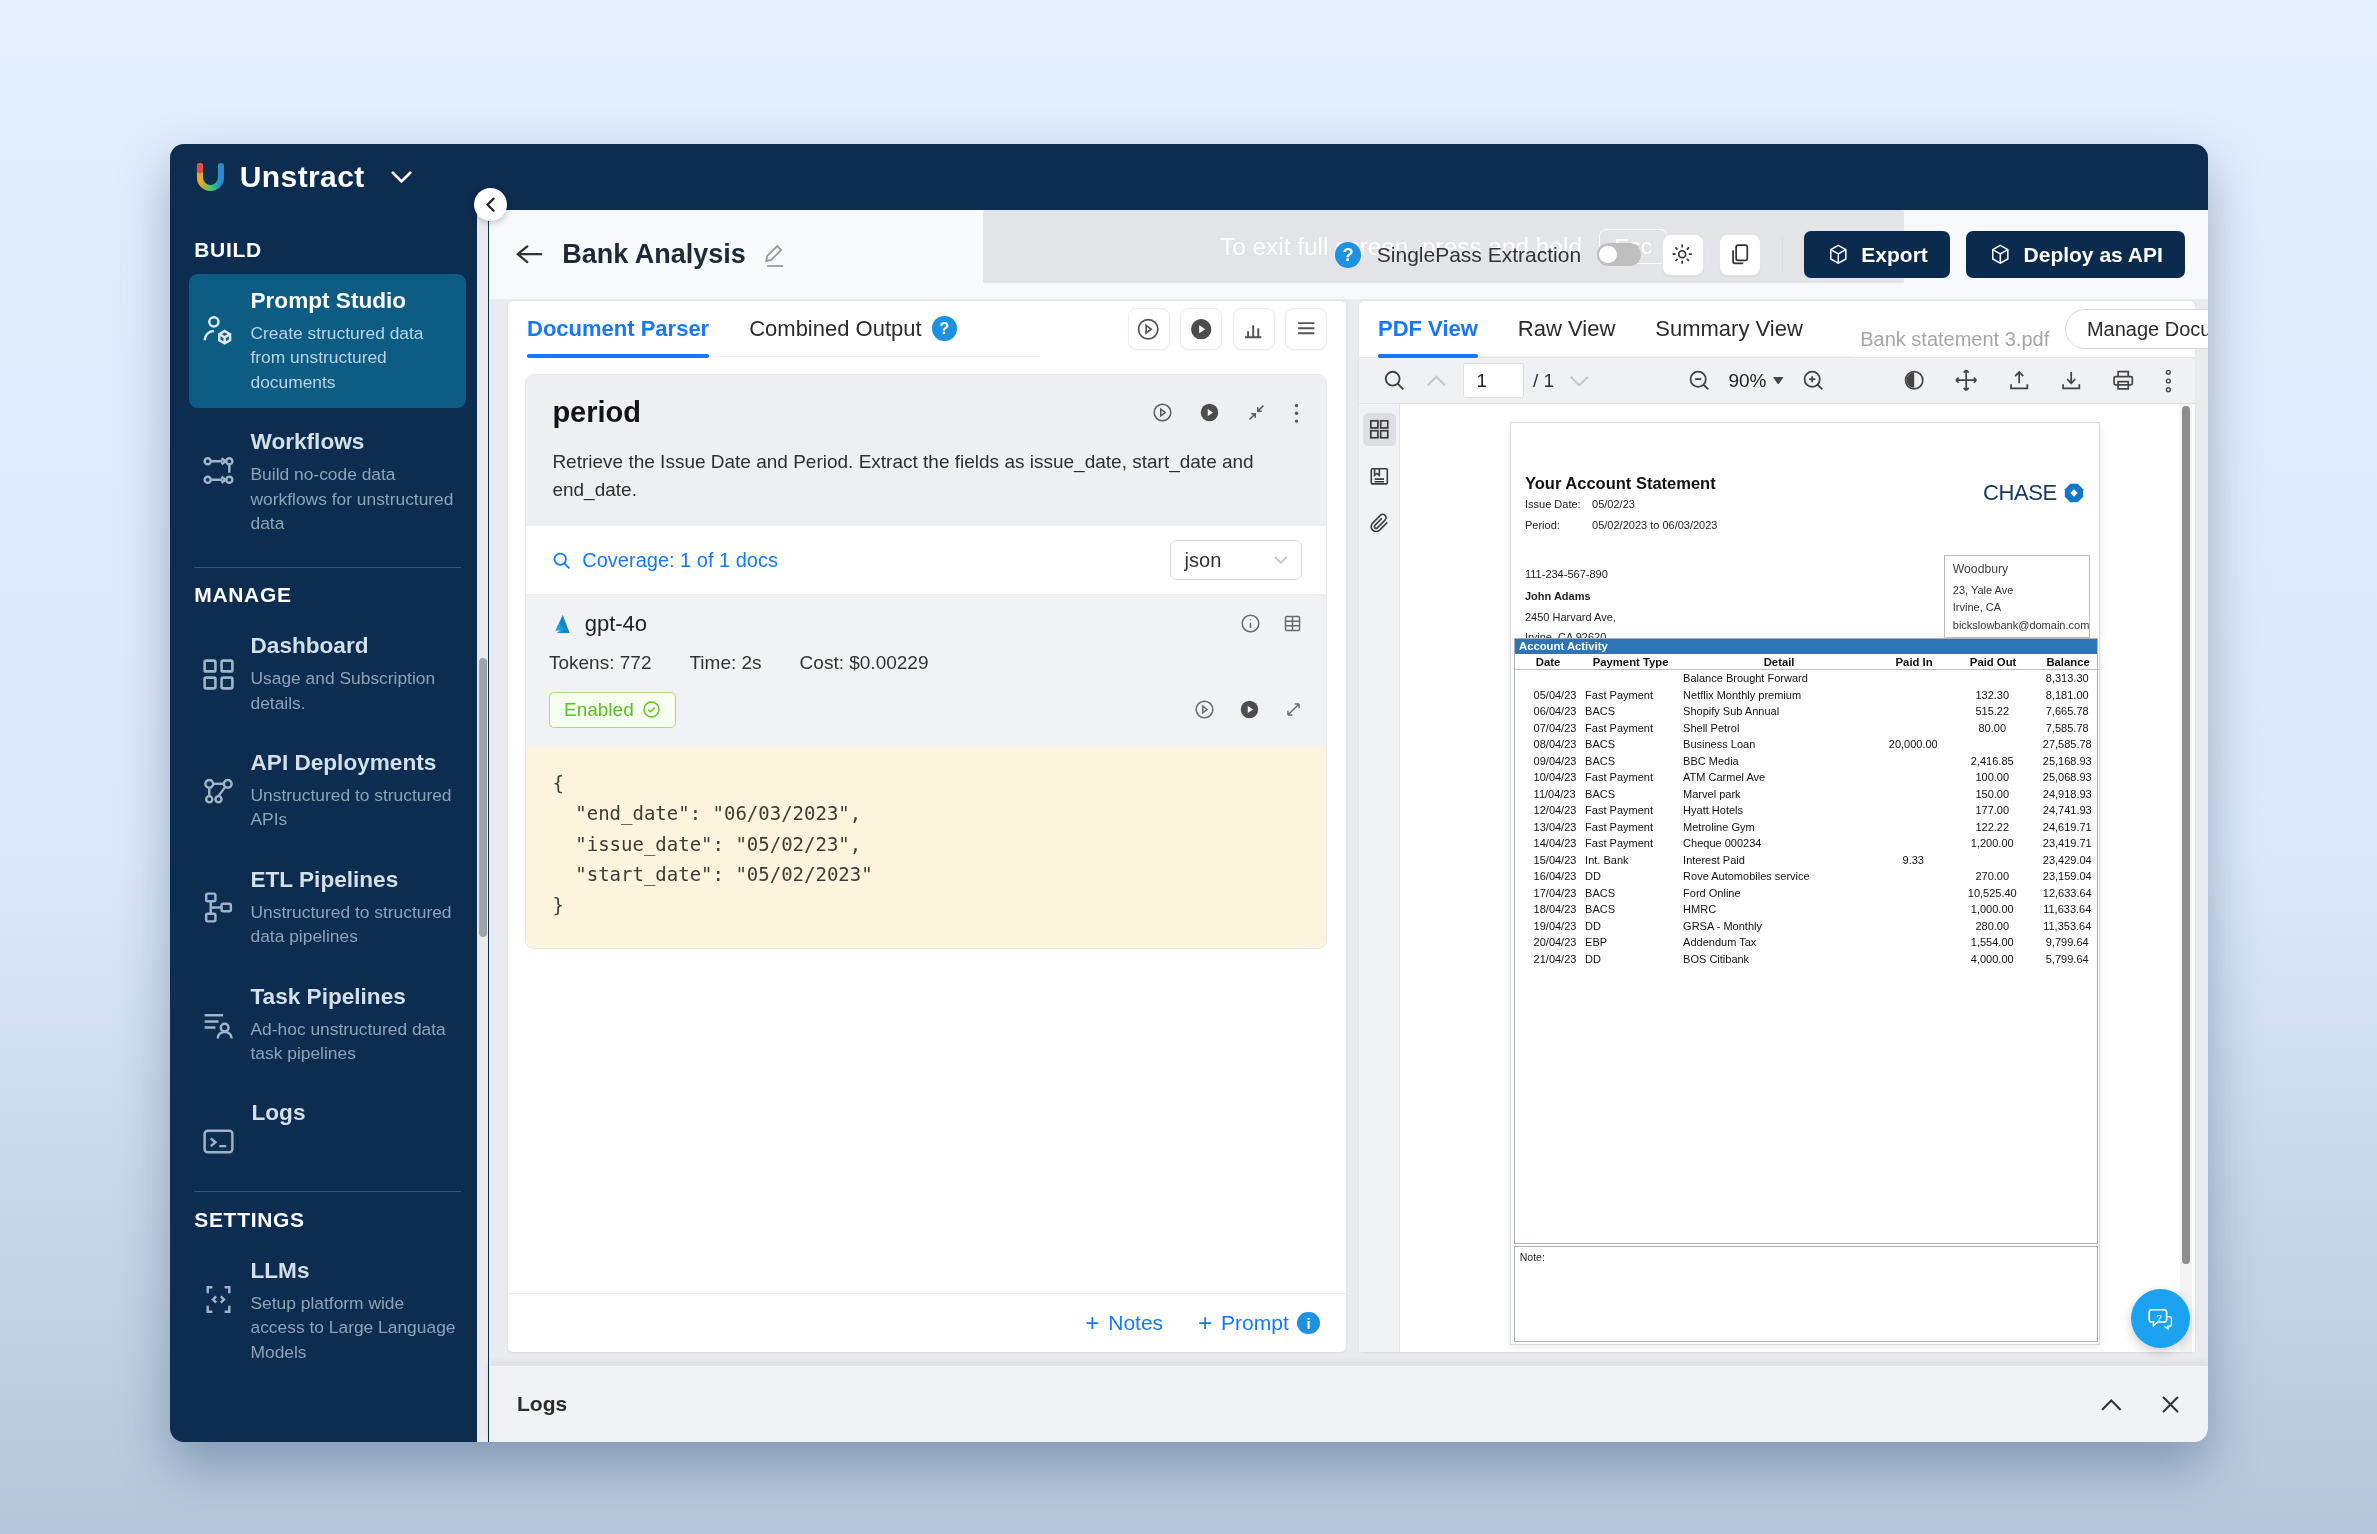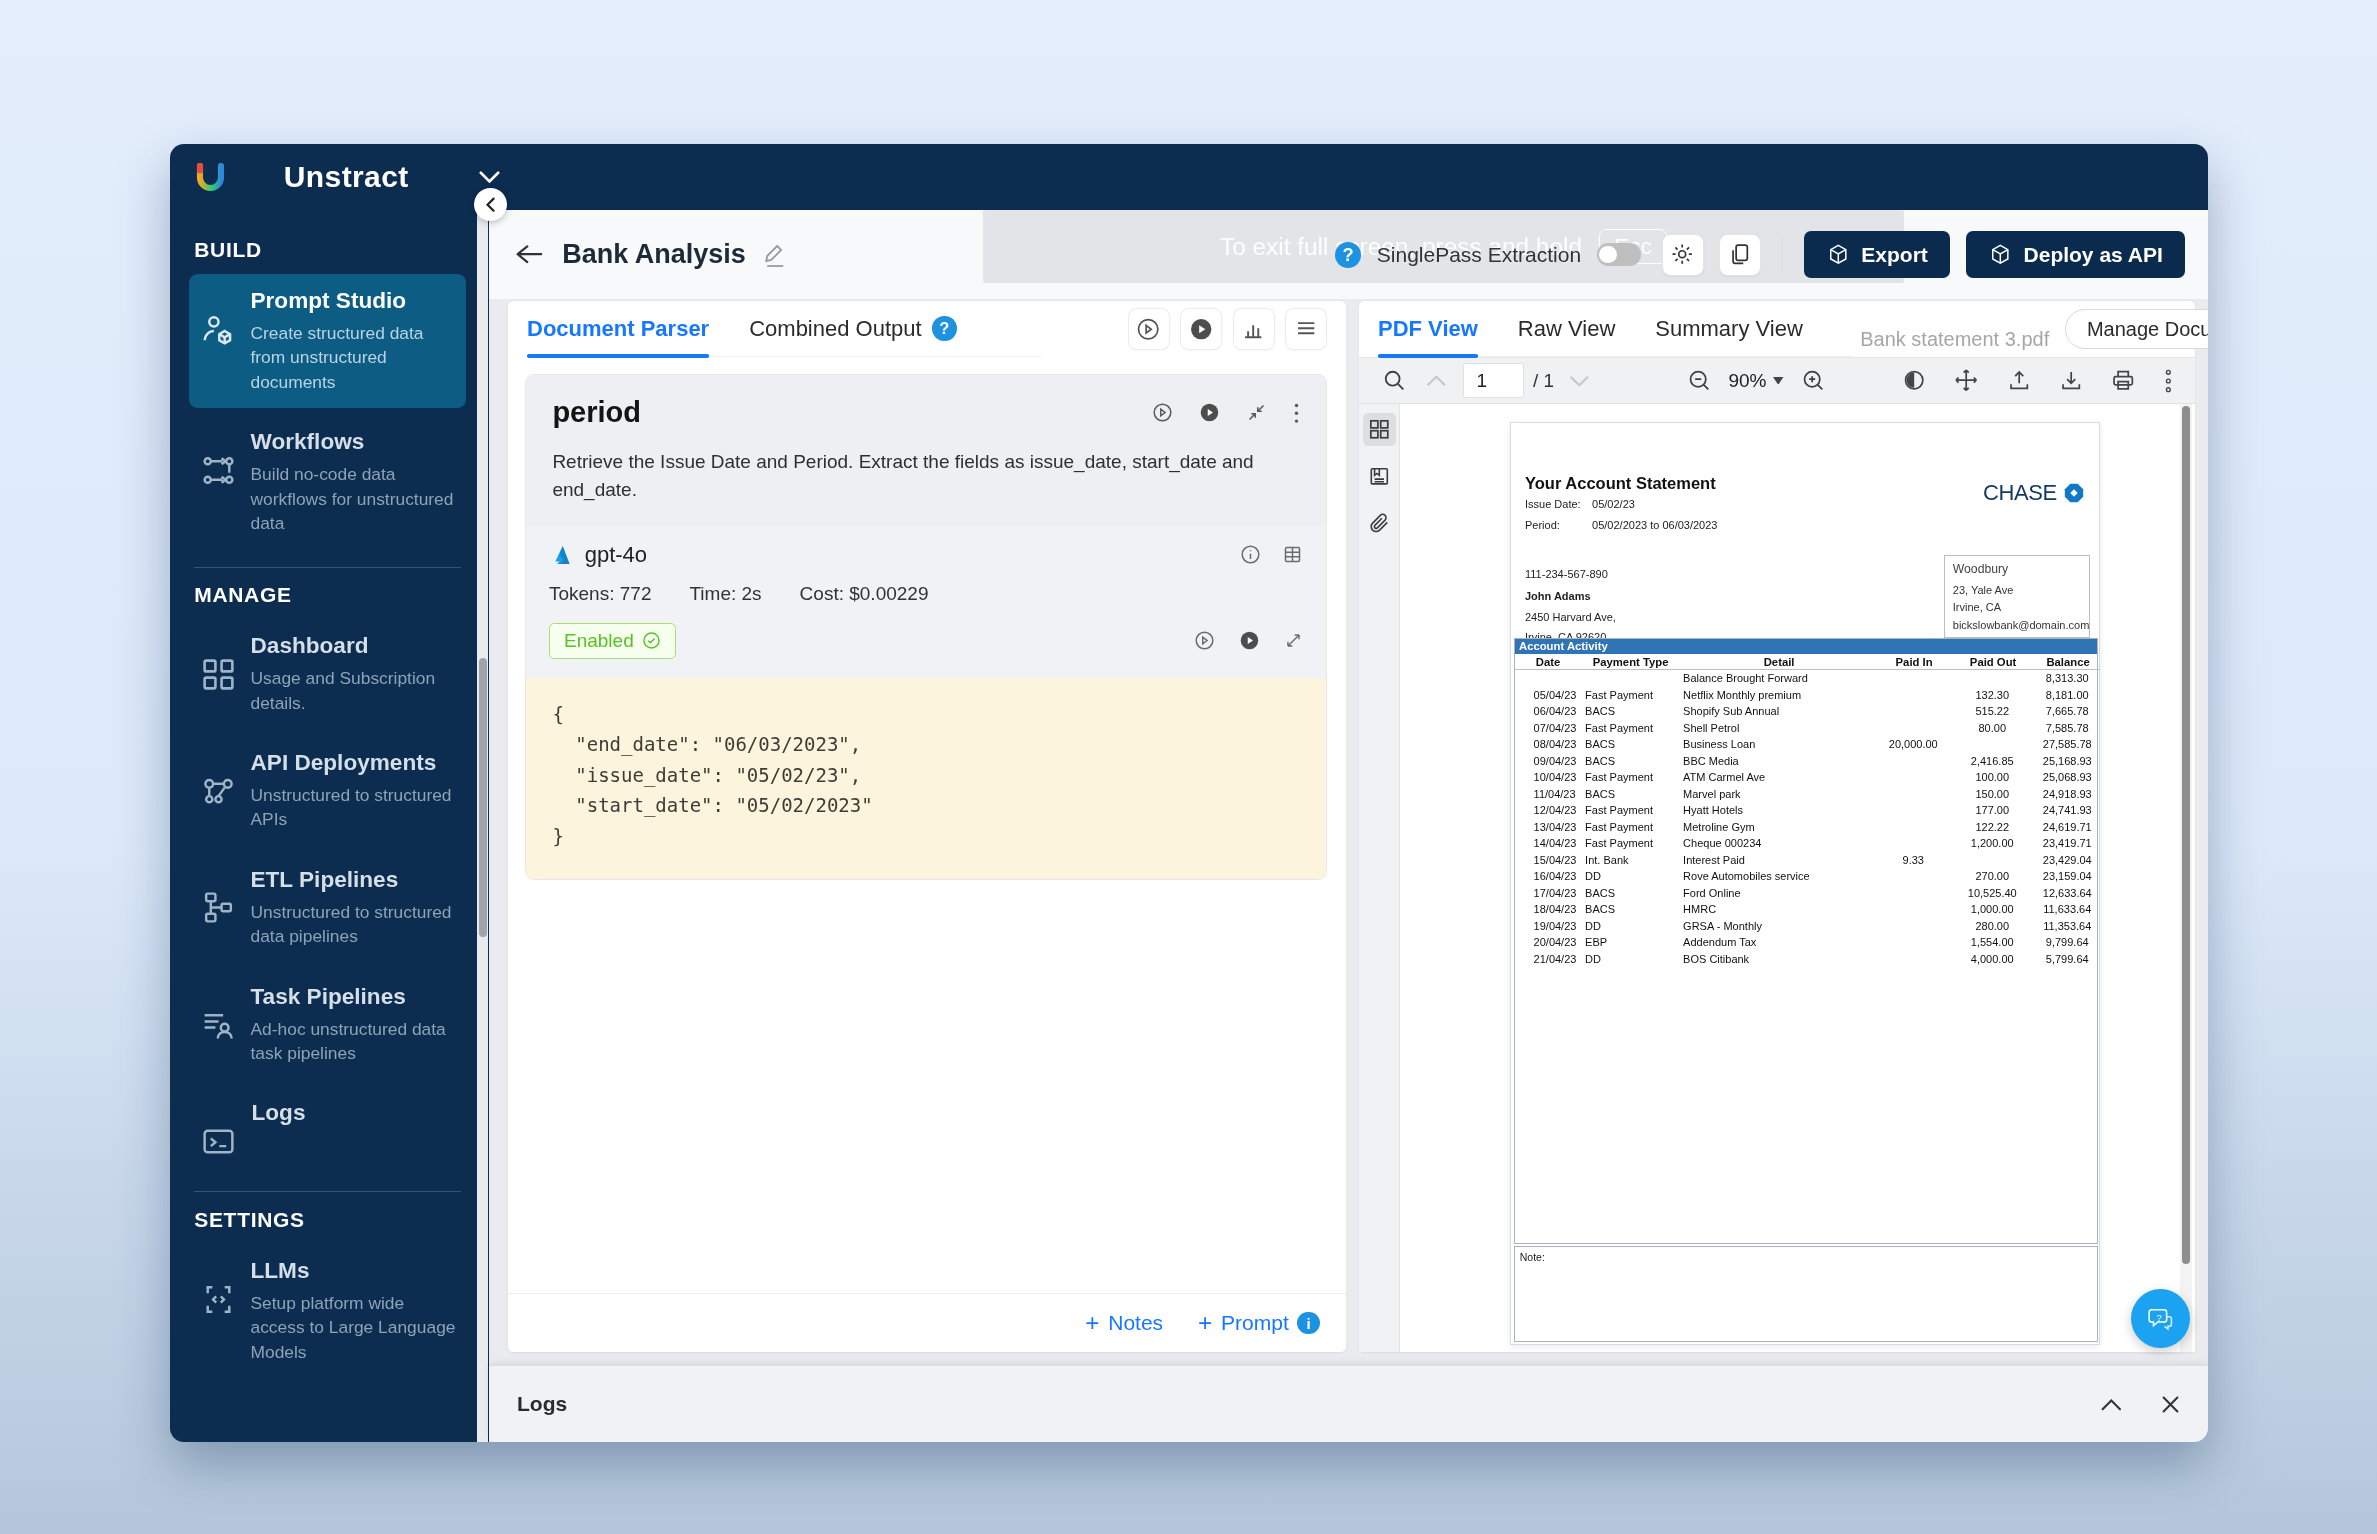--- a/index.html
+++ b/index.html
@@ -13,21 +13,21 @@
 
   
   .window {
     position:absolute; left:170px; top:144px; width:2038px; height:1298px;
     background:#0c2c50; border-radius:14px; overflow:hidden;
     box-shadow:0 22.6px 52px rgba(25,55,95,.35);
   }
 
   
   .topbar { position:absolute; left:0; top:0; right:0; height:66px; display:flex; align-items:center; padding:0 22.6px; }
-  .brand { display:flex; align-items:center;gap:44px; }
+  .brand { display:flex; align-items:center; }
   .brand-name { color:#fff; font-size:30px; font-weight:bold; margin-left:12.2px; letter-spacing:0.4px; }
   .brand-caret { margin-left:26px; }
   .topbar-right { margin-left:auto; display:flex; align-items:center; gap:17.4px; }
   .trial-badge {
     font-size:20px; color:#f5493f; background:#fff1f0; border:0.9px solid #ffb4ad;
     border-radius:5.2px; padding:6.1px 14px; white-space:nowrap;
   }
   .avatar { width:38px; height:38px; border-radius:7.8px; background:#24466e; border:0.9px solid #33587f; }
 
   
@@ -483,20 +483,39 @@
                       <circle cx="4" cy="4" r="2"></circle>
                       <circle cx="4" cy="13" r="2"></circle>
                       <circle cx="4" cy="22" r="2"></circle>
                     </svg>
                 </span>
               </div>
             </div>
             <div class="group-desc">Retrieve the Issue Date and Period. Extract the fields as issue_date, start_date and end_date.</div>
           </div>
 
+          <div class="coverage-row">
+            <div class="coverage-link">
+              <span>
+                <svg width="21" height="21" viewBox="0 0 24 24" fill="none" stroke="#1677ff" stroke-width="2">
+                    <circle cx="10.5" cy="10.5" r="6.5"></circle>
+                    <path d="M15.5 15.5L21 21"></path>
+                  </svg>
+              </span>
+              <span>Coverage: 1 of 1 docs</span>
+            </div>
+            <div class="format-select">
+              <span>json</span>
+              <span style="margin-left:auto">
+                <svg width="15.7" height="10.5" viewBox="0 0 18 12">
+                    <path d="M2 2l7 7 7-7" fill="none" stroke="#c2c2c2" stroke-width="2"></path>
+                  </svg>
+              </span>
+            </div>
+          </div>
 
           <div class="model-section">
             <div class="model-row">
               <span>
                 <svg width="23.5" height="23.5" viewBox="0 0 24 24">
                     <path fill="#1b9de2" d="M14 3L6.5 19H11l-3 2.5h13L14 3z"></path>
                     <path fill="#0f6fb8" d="M14 3l-3.2 8.6L15 17l-4 4.5h10L14 3z" opacity=".55"></path>
                   </svg>
               </span>
               <span class="model-name">gpt-4o</span>

